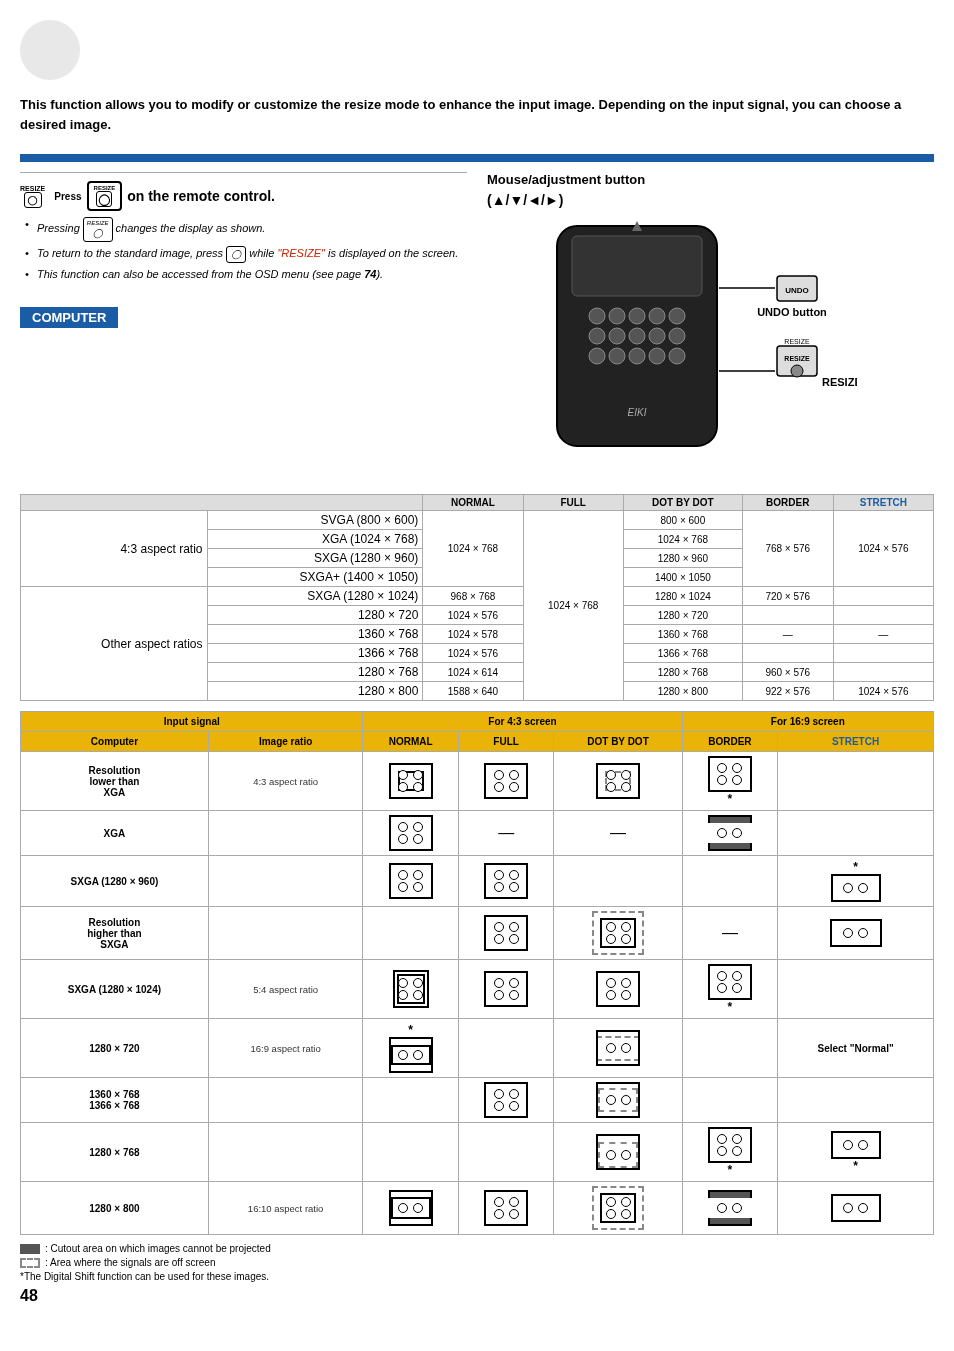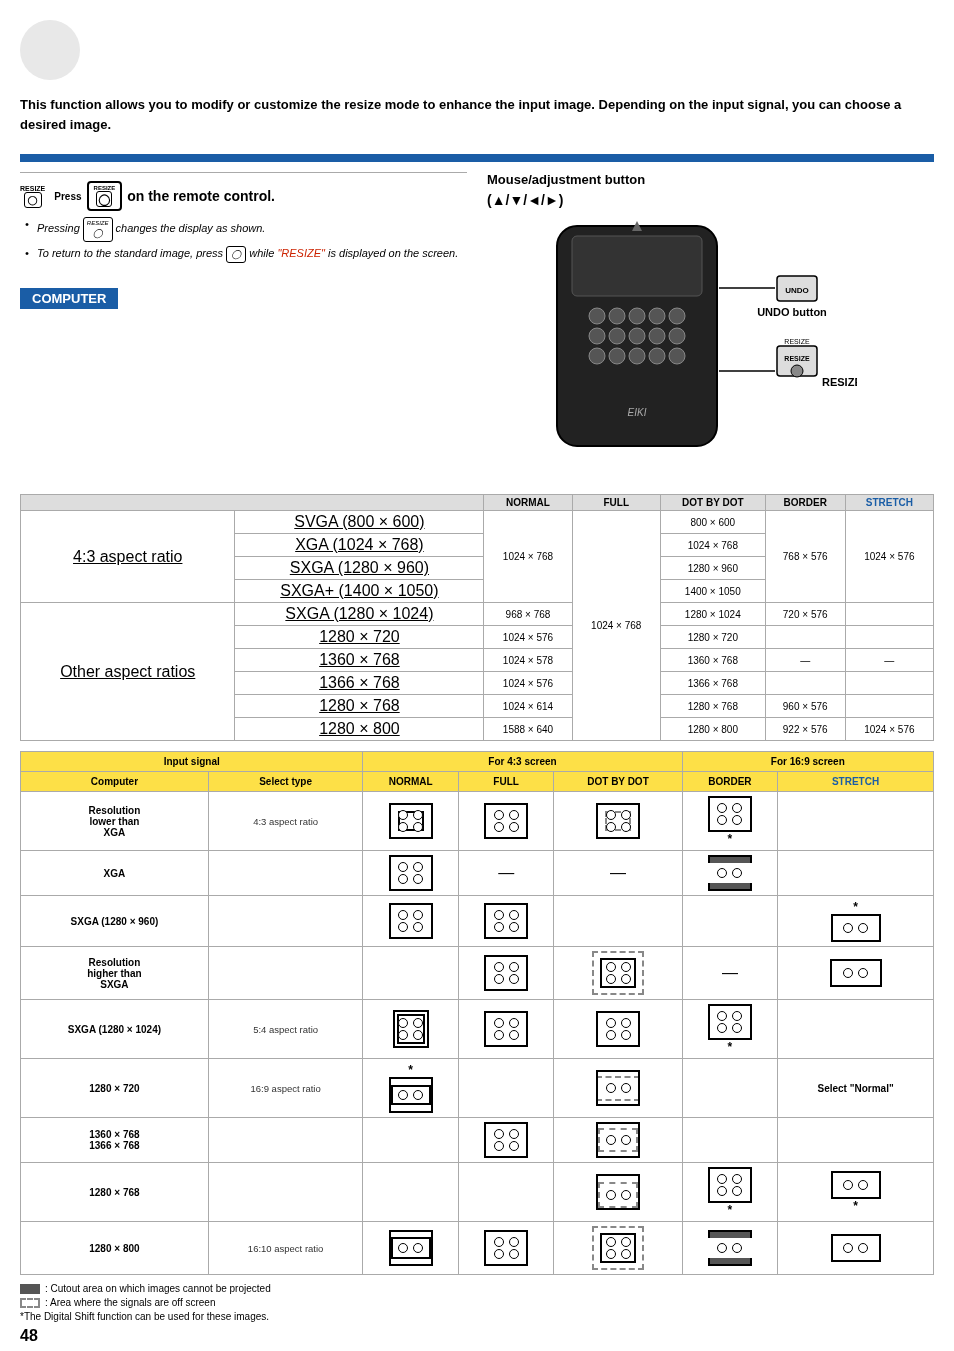--- a/index.html
+++ b/index.html
@@ -139,39 +139,38 @@
     .main-table th {
       background: #ddd;
       font-weight: bold;
       font-size: 10px;
     }
     .main-table .stretch-col {
       color: #1a5da6;
       font-weight: bold;
     }
     .main-table .label-cell {
-      text-align: center;
-      font-size: 16px;
-      text-decoration: underline;
+      text-align: right;
+      font-size: 12px;
     }
 
     
     .visual-table {
       width: 100%;
       border-collapse: collapse;
       font-size: 10px;
     }
     .visual-table th, .visual-table td {
       border: 1px solid #aaa;
       padding: 4px 3px;
       text-align: center;
       vertical-align: middle;
     }
     .visual-table th {
-      background: #fde047;
+      background: #eab308;
       font-weight: bold;
       font-size: 10px;
     }
 
     
     .circle-indicator {
       width: 10px;
       height: 10px;
       border-radius: 50%;
       border: 1.5px solid #000;
@@ -292,20 +291,21 @@
           <span style="font-size:6px;">RESIZE</span>
           <span style="font-size:9px;">◯</span>
         </span>
         changes the display as shown.
       </li>
       <li>
         To return to the standard image, press
         <span style="display:inline-flex;align-items:center;border:1.5px solid #000;border-radius:3px;padding:1px 4px;font-size:9px;vertical-align:middle;">◯</span>
         while <span class="red">"RESIZE"</span> is displayed on the screen.
       </li>
+      <li>This function can also be accessed from the OSD menu (see page <strong>74</strong>).</li>
     </ul>
 
     <div class="computer-badge">COMPUTER</div>
   </div>
 
   <div class="right-col">
     <div class="mouse-label">Mouse/adjustment button</div>
     <div style="font-size:14px;font-weight:bold;margin-bottom:8px;">(▲/▼/◄/►)</div>
 
     <div style="position:relative;width:370px;">
@@ -437,21 +437,21 @@
 
 <table class="visual-table">
   <thead>
     <tr>
       <th colspan="2" class="is-header">Input signal</th>
       <th colspan="3" class="is-header for43">For 4:3 screen</th>
       <th colspan="2" class="is-header for169">For 16:9 screen</th>
     </tr>
     <tr>
       <th>Computer</th>
-      <th>Select type</th>
+      <th>Image ratio</th>
       <th>NORMAL</th>
       <th>FULL</th>
       <th>DOT BY DOT</th>
       <th>BORDER</th>
       <th class="col-header-blue">STRETCH</th>
     </tr>
   </thead>
   <tbody>
 
     <tr>

